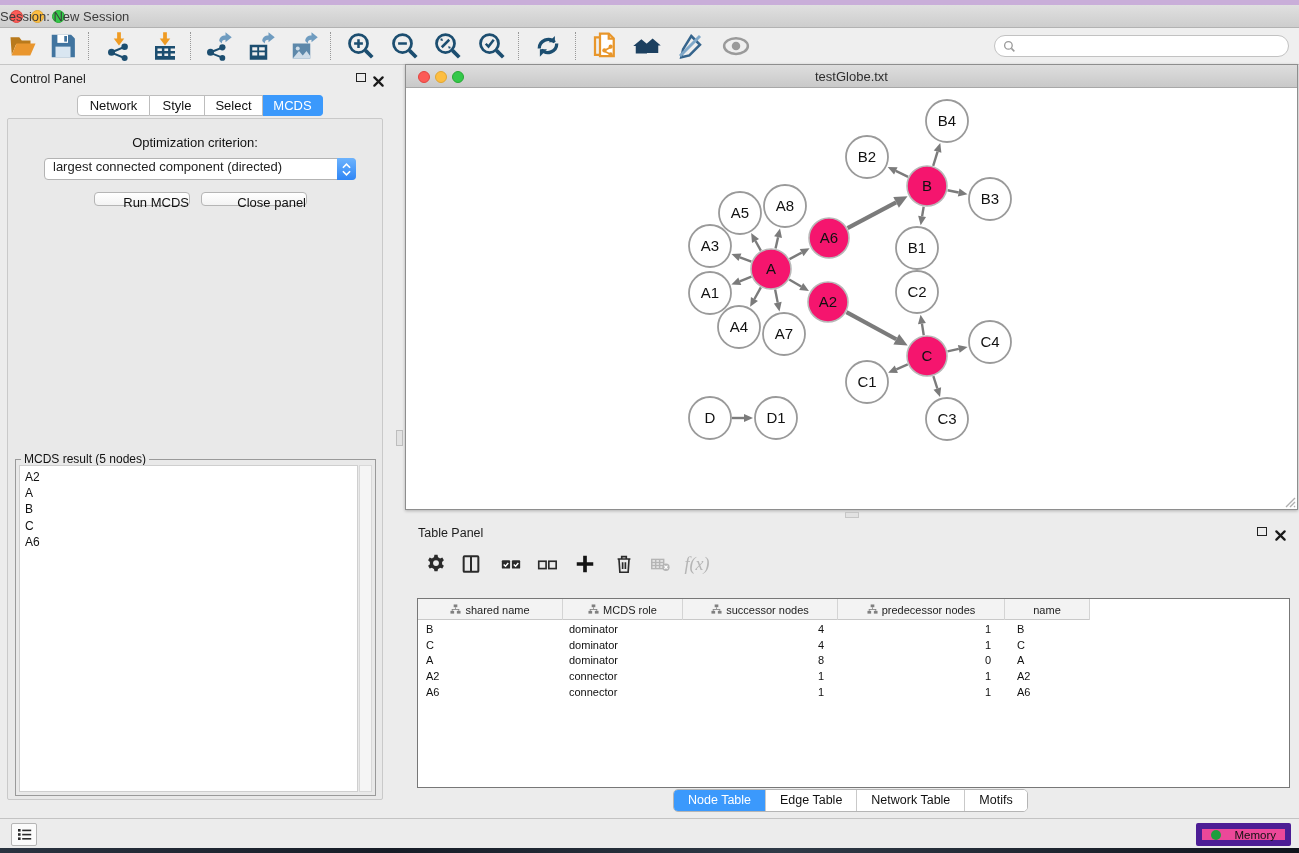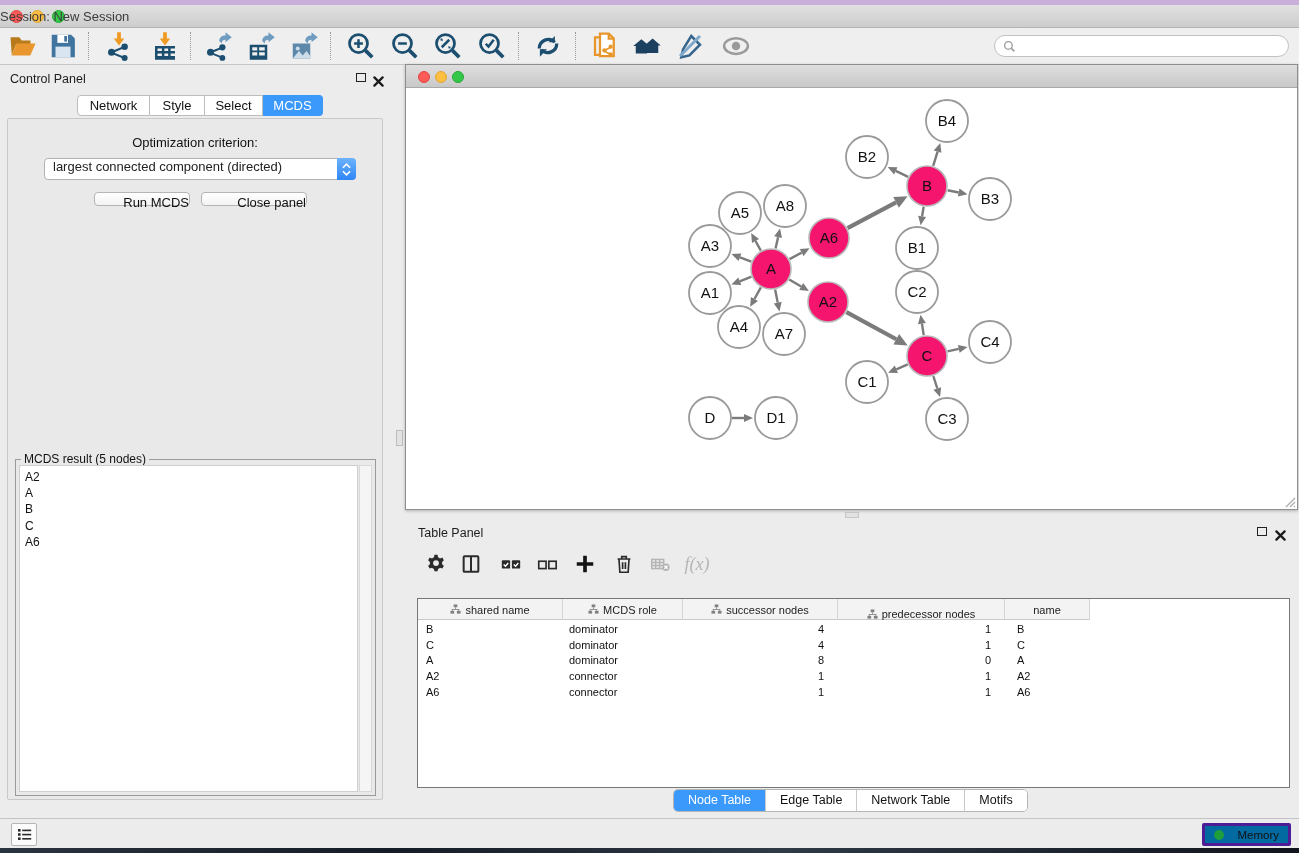--- a/index.html
+++ b/index.html
@@ -97,22 +97,22 @@
   #bottom-tabs{position:absolute;left:268px;top:270px;display:flex;border:1px solid #b5b5b5;
      border-radius:5px;overflow:hidden;background:#fff}
   .bt-tab{font-size:12.5px;color:#111;padding:3px 14px 4px;background:#fff;border-left:1px solid #c9c9c9}
   .bt-tab:first-child{border-left:none}
   .bt-tab.active{background:#3b99fc;color:#fff}
 
   
   #status-bar{left:0;top:818px;width:1299px;height:30px;background:#ececec;border-top:1px solid #c3c3c3}
   #list-btn{position:absolute;left:11px;top:4px;width:26px;height:23px;background:#fbfbfb;
      border:1px solid #b5b5b5;border-radius:2px;display:flex;align-items:center;justify-content:center}
-  #memory-btn{position:absolute;right:8px;top:4px;height:23px;background:#0369a1;
-     border:3px solid #4c1d95;border-radius:2px;display:flex;align-items:center;gap:13px;padding:0 9px}
+  #memory-btn{position:absolute;right:8px;top:4px;height:23px;background:#ec4899;
+     border:6px solid #4c1d95;border-radius:2px;display:flex;align-items:center;gap:13px;padding:0 9px}
   #memory-btn .dot{width:10px;height:10px;border-radius:50%;background:#1e9e3c}
   #memory-btn .lbl{font-size:11.5px;color:#111}
   #desktop-bottom{left:0;top:848px;width:1299px;height:5px;
      background:linear-gradient(90deg,#2a3340,#161c26 30%,#2f3a47 60%,#10141c)}
 </style>
 </head>
 <body>
 
 <div id="root">
 
@@ -294,20 +294,21 @@
         <div id="mcds-scroll"></div>
       </div>
     </div>
   </div>
 
   <div class="abs" id="network-window">
     <div id="nw-titlebar">
       <span class="tl red" style="left:12px;top:5.5px;width:12px;height:12px"></span>
       <span class="tl yel" style="left:29px;top:5.5px;width:12px;height:12px"></span>
       <span class="tl grn" style="left:46px;top:5.5px;width:12px;height:12px"></span>
+      <div class="title">testGlobe.txt</div>
     </div>
     <div id="net-canvas">
       <svg id="net-svg" width="891" height="421" viewBox="0 0 891 421">
           <g>
             <line x1="345.4581150143549" y1="187.68861048615543" x2="333.77811045431633" y2="192.28402211633457" stroke="#7b7b7b" stroke-width="2.4"></line>
             <polygon points="325.40301688903986,195.57914089611546 332.31361321885817,188.56175830954504 335.2426076897745,196.0062859231241" fill="#7b7b7b"></polygon>
           </g>
           <g>
             <line x1="345.35035698573034" y1="172.5911182077344" x2="333.94231316460133" y2="168.2897246358333" stroke="#7b7b7b" stroke-width="2.4"></line>
             <polygon points="325.5210375870572,165.11448958200518 335.3535287440805,164.54693549025814 332.53109758512215,172.03251378140845" fill="#7b7b7b"></polygon>
@@ -571,21 +572,21 @@
                 <rect x="4" y="0.5" width="4" height="3"></rect>
                 <rect x="0.5" y="7.5" width="4" height="3"></rect>
                 <rect x="7.5" y="7.5" width="4" height="3"></rect>
                 <path d="M5.7 3.5h.8v2h-.8z"></path>
                 <path d="M2 5.5h8v.9H2z"></path>
                 <path d="M2 5.5h.8v2H2zM9.2 5.5h.8v2h-.8z"></path>
               </g>
             </svg>
             <span>successor nodes</span>
           </div>
-          <div class="th" style="width: 167px; align-items: flex-end;">
+          <div class="th" style="width: 167px;">
             <svg viewBox="0 0 12 12">
               <g fill="#808080">
                 <rect x="4" y="0.5" width="4" height="3"></rect>
                 <rect x="0.5" y="7.5" width="4" height="3"></rect>
                 <rect x="7.5" y="7.5" width="4" height="3"></rect>
                 <path d="M5.7 3.5h.8v2h-.8z"></path>
                 <path d="M2 5.5h8v.9H2z"></path>
                 <path d="M2 5.5h.8v2H2zM9.2 5.5h.8v2h-.8z"></path>
               </g>
             </svg>

